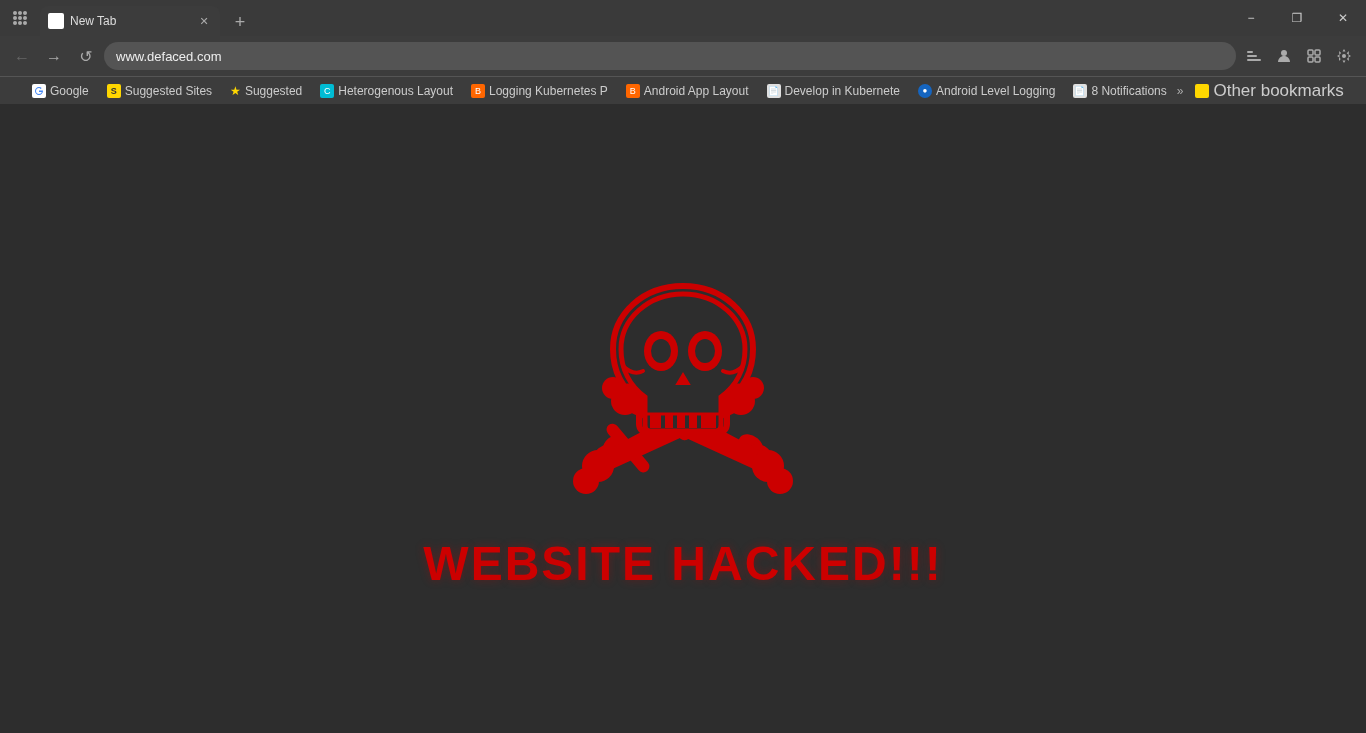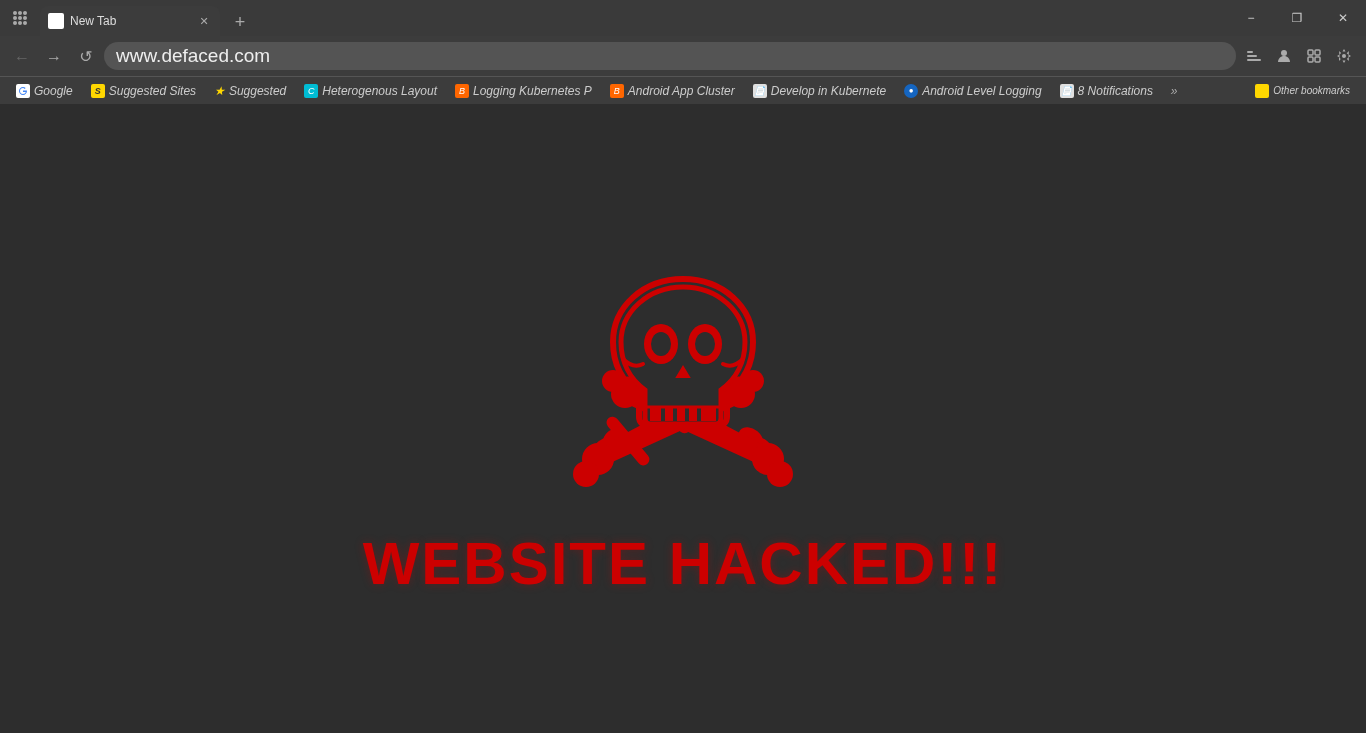--- a/index.html
+++ b/index.html
@@ -21,47 +21,47 @@
     .new-tab-btn { width: 28px; height: 28px; display: flex; align-items: center; justify-content: center; color: #aaa; font-size: 18px; cursor: pointer; border-radius: 50%; margin-left: 4px; }
     .window-controls { display: flex; align-items: center; height: 36px; }
     .win-btn { width: 46px; height: 36px; display: flex; align-items: center; justify-content: center; cursor: pointer; color: #ccc; font-size: 12px; }
 
     
     .toolbar { height: 40px; background: #3c3c3c; display: flex; align-items: center; padding: 4px 8px; gap: 4px; }
     .nav-btn { width: 28px; height: 28px; display: flex; align-items: center; justify-content: center; color: #aaa; font-size: 16px; cursor: pointer; border-radius: 50%; }
     .nav-btn.disabled { color: #666; cursor: default; }
     .reload-btn { width: 28px; height: 28px; display: flex; align-items: center; justify-content: center; color: #aaa; font-size: 16px; cursor: pointer; border-radius: 50%; }
     .address-bar { flex: 1; height: 28px; background: #545454; border-radius: 14px; display: flex; align-items: center; padding: 0 12px; }
-    .address-text { font-size: 19px; color: #eee; flex: 1; }
+    .address-text { font-size: 13px; color: #eee; flex: 1; }
     .toolbar-icons { display: flex; align-items: center; gap: 2px; }
     .toolbar-icon-btn { width: 28px; height: 28px; display: flex; align-items: center; justify-content: center; color: #aaa; font-size: 14px; cursor: pointer; border-radius: 50%; }
 
     
-    .bookmarks-bar { height: 28px; background: #3c3c3c; display: flex; align-items: center; padding: 0 8px; gap: 2px; border-top: 1px solid #555; overflow: hidden; font-style: italic; }
+    .bookmarks-bar { height: 28px; background: #3c3c3c; display: flex; align-items: center; padding: 0 24px; gap: 2px; border-top: 1px solid #555; overflow: hidden; }
     .bookmark-item { display: flex; align-items: center; height: 22px; padding: 0 8px; border-radius: 3px; cursor: pointer; white-space: nowrap; font-size: 12px; color: #ccc; gap: 4px; flex-shrink: 0; }
     .bookmark-icon { width: 14px; height: 14px; border-radius: 2px; display: flex; align-items: center; justify-content: center; font-size: 10px; flex-shrink: 0; }
     .bm-google { background: white; }
     .bm-yellow { background: #FFD700; }
     .bm-star { color: #FFD700; }
     .bm-cyan { background: #00BCD4; }
     .bm-orange-blog { background: #FF6600; }
     .bm-page { background: #e0e0e0; }
     .bm-blue-circle { background: #1565C0; border-radius: 50%; }
     .bookmarks-more { width: 22px; height: 22px; display: flex; align-items: center; justify-content: center; color: #aaa; cursor: pointer; border-radius: 3px; font-size: 12px; }
-    .bookmarks-other { display: flex; align-items: center; height: 22px; padding: 0 8px; border-radius: 3px; cursor: pointer; white-space: nowrap; font-size: 10px; color: #ccc; gap: 4px; }
+    .bookmarks-other { display: flex; align-items: center; height: 22px; padding: 0 8px; border-radius: 3px; cursor: pointer; white-space: nowrap; font-size: 17px; color: #ccc; gap: 4px; }
     .bm-other-icon { width: 14px; height: 14px; background: #FFD700; border-radius: 2px; }
 
     
     .page-content { flex: 1; background: #2d2d2d; display: flex; align-items: center; justify-content: center; flex-direction: column; gap: 30px; }
 
     
     .skull-container { display: flex; align-items: center; justify-content: center; }
 
     
-    .hacked-text { font-size: 60px; font-weight: bold; color: #cc0000; letter-spacing: 2px; font-family: Arial, sans-serif; text-shadow: 0 0 10px rgba(200,0,0,0.3); }
+    .hacked-text { font-size: 48px; font-weight: bold; color: #cc0000; letter-spacing: 2px; font-family: Arial, sans-serif; text-shadow: 0 0 10px rgba(200,0,0,0.3); }
   </style>
 </head>
 <body>
 
 <div class="window-frame">
 
   <div class="title-bar">
     <div class="title-bar-left">
       <div class="window-menu-icon">
         <svg width="18" height="18" viewBox="0 0 18 18" fill="#aaa">
@@ -160,21 +160,21 @@
       <span>Heterogenous Layout</span>
     </div>
 
     <div class="bookmark-item">
       <div class="bookmark-icon bm-orange-blog" style="font-size:9px;color:white;display:flex;align-items:center;justify-content:center;">B</div>
       <span>Logging Kubernetes P</span>
     </div>
 
     <div class="bookmark-item">
       <div class="bookmark-icon bm-orange-blog" style="font-size:9px;color:white;display:flex;align-items:center;justify-content:center;">B</div>
-      <span>Android App Cluster</span>
+      <span>Android App Layout</span>
     </div>
 
     <div class="bookmark-item">
       <div class="bookmark-icon bm-page" style="font-size:9px;color:#333;display:flex;align-items:center;justify-content:center;">📄</div>
       <span>Develop in Kubernete</span>
     </div>
 
     <div class="bookmark-item">
       <div class="bookmark-icon bm-blue-circle" style="font-size:8px;color:white;display:flex;align-items:center;justify-content:center;">●</div>
       <span>Android Level Logging</span>

